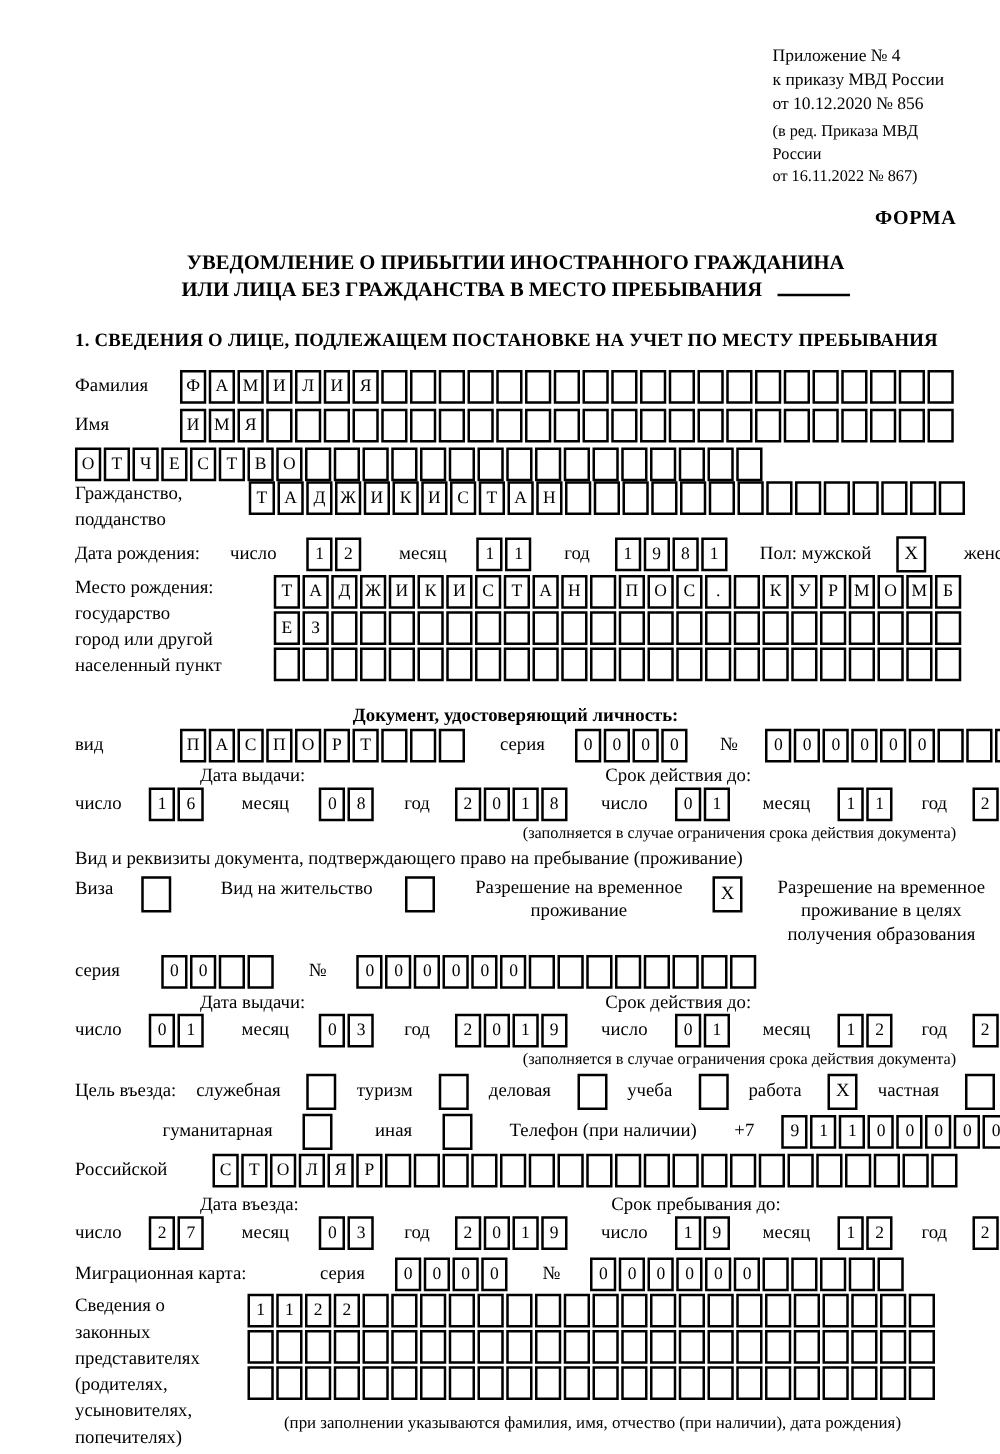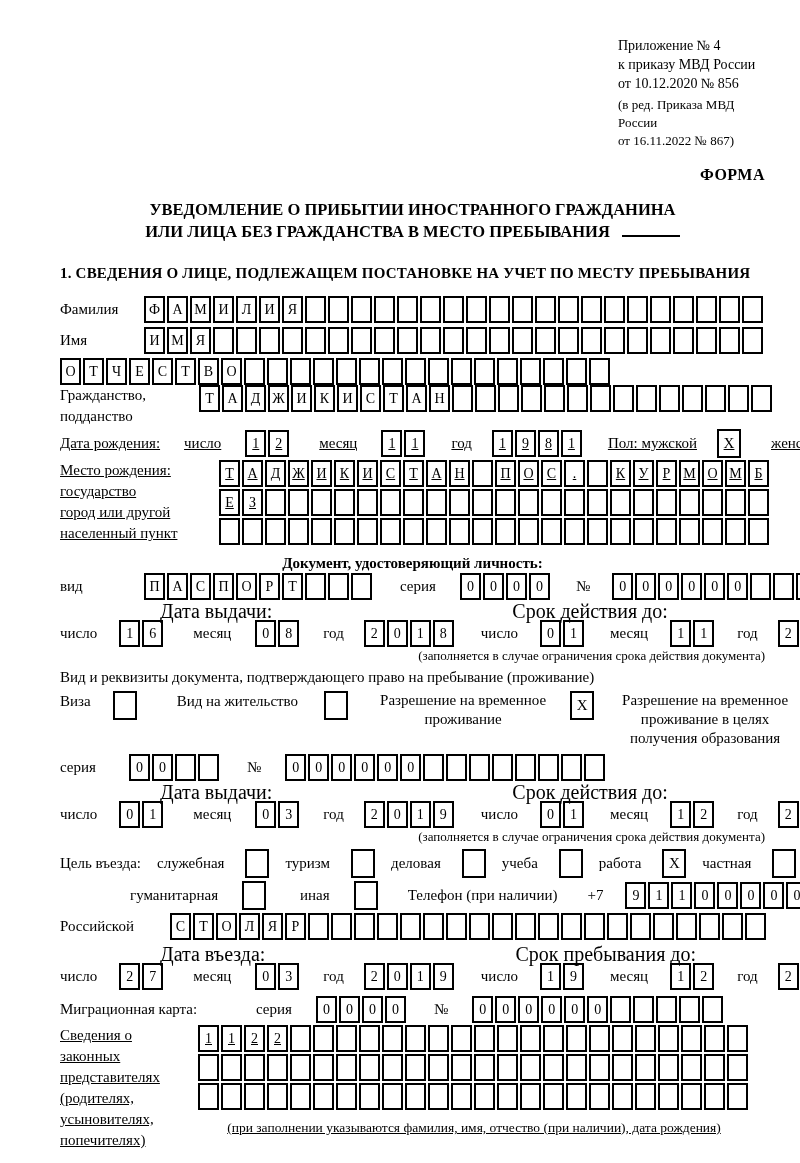--- a/index.html
+++ b/index.html
@@ -26,27 +26,27 @@
   .cell{
     flex:0 0 auto;width:17px;height:23px;border:2px solid #000;margin-right:2px;
     display:inline-flex;align-items:center;justify-content:center;
     font-size:14px;line-height:23px;
   }
   .chk{
     flex:0 0 auto;width:20px;height:25px;border:2px solid #000;
     display:inline-flex;align-items:center;justify-content:center;
     font-size:15px;font-weight:normal;
   }
-  .dochdr{text-align:center;font-weight:bold;font-size:15px;line-height:18px;margin-top:7px;}
-  .dh{display:flex;font-size:20px;line-height:18px;margin-top:2px;}
+  .dochdr{text-align:center;font-weight:bold;font-size:15px;line-height:18px;margin-top:17px;}
+  .dh{display:flex;font-size:15px;line-height:18px;margin-top:2px;}
   .note{font-size:13px;line-height:16px;text-align:right;margin-top:1px;}
   .para{font-size:15px;line-height:20px;}
   .optlbl{display:flex;flex-direction:column;text-align:center;line-height:19px;flex:0 0 auto;}
   .repnote{font-size:13.5px;margin-top:7px;text-align:center;width:552px;line-height:17px;}
-  .mt2{margin-top:2px;text-decoration:underline;} .mt3{margin-top:3px;} .mt4{margin-top:4px;}
+  .mt2{margin-top:2px;} .mt3{margin-top:3px;} .mt4{margin-top:4px;}
 </style>
 </head>
 <body>
 
 <div class="page">
 
   <div class="annex">
     <div>Приложение № 4</div>
     <div>к приказу МВД России</div>
     <div>от 10.12.2020 № 856</div>

